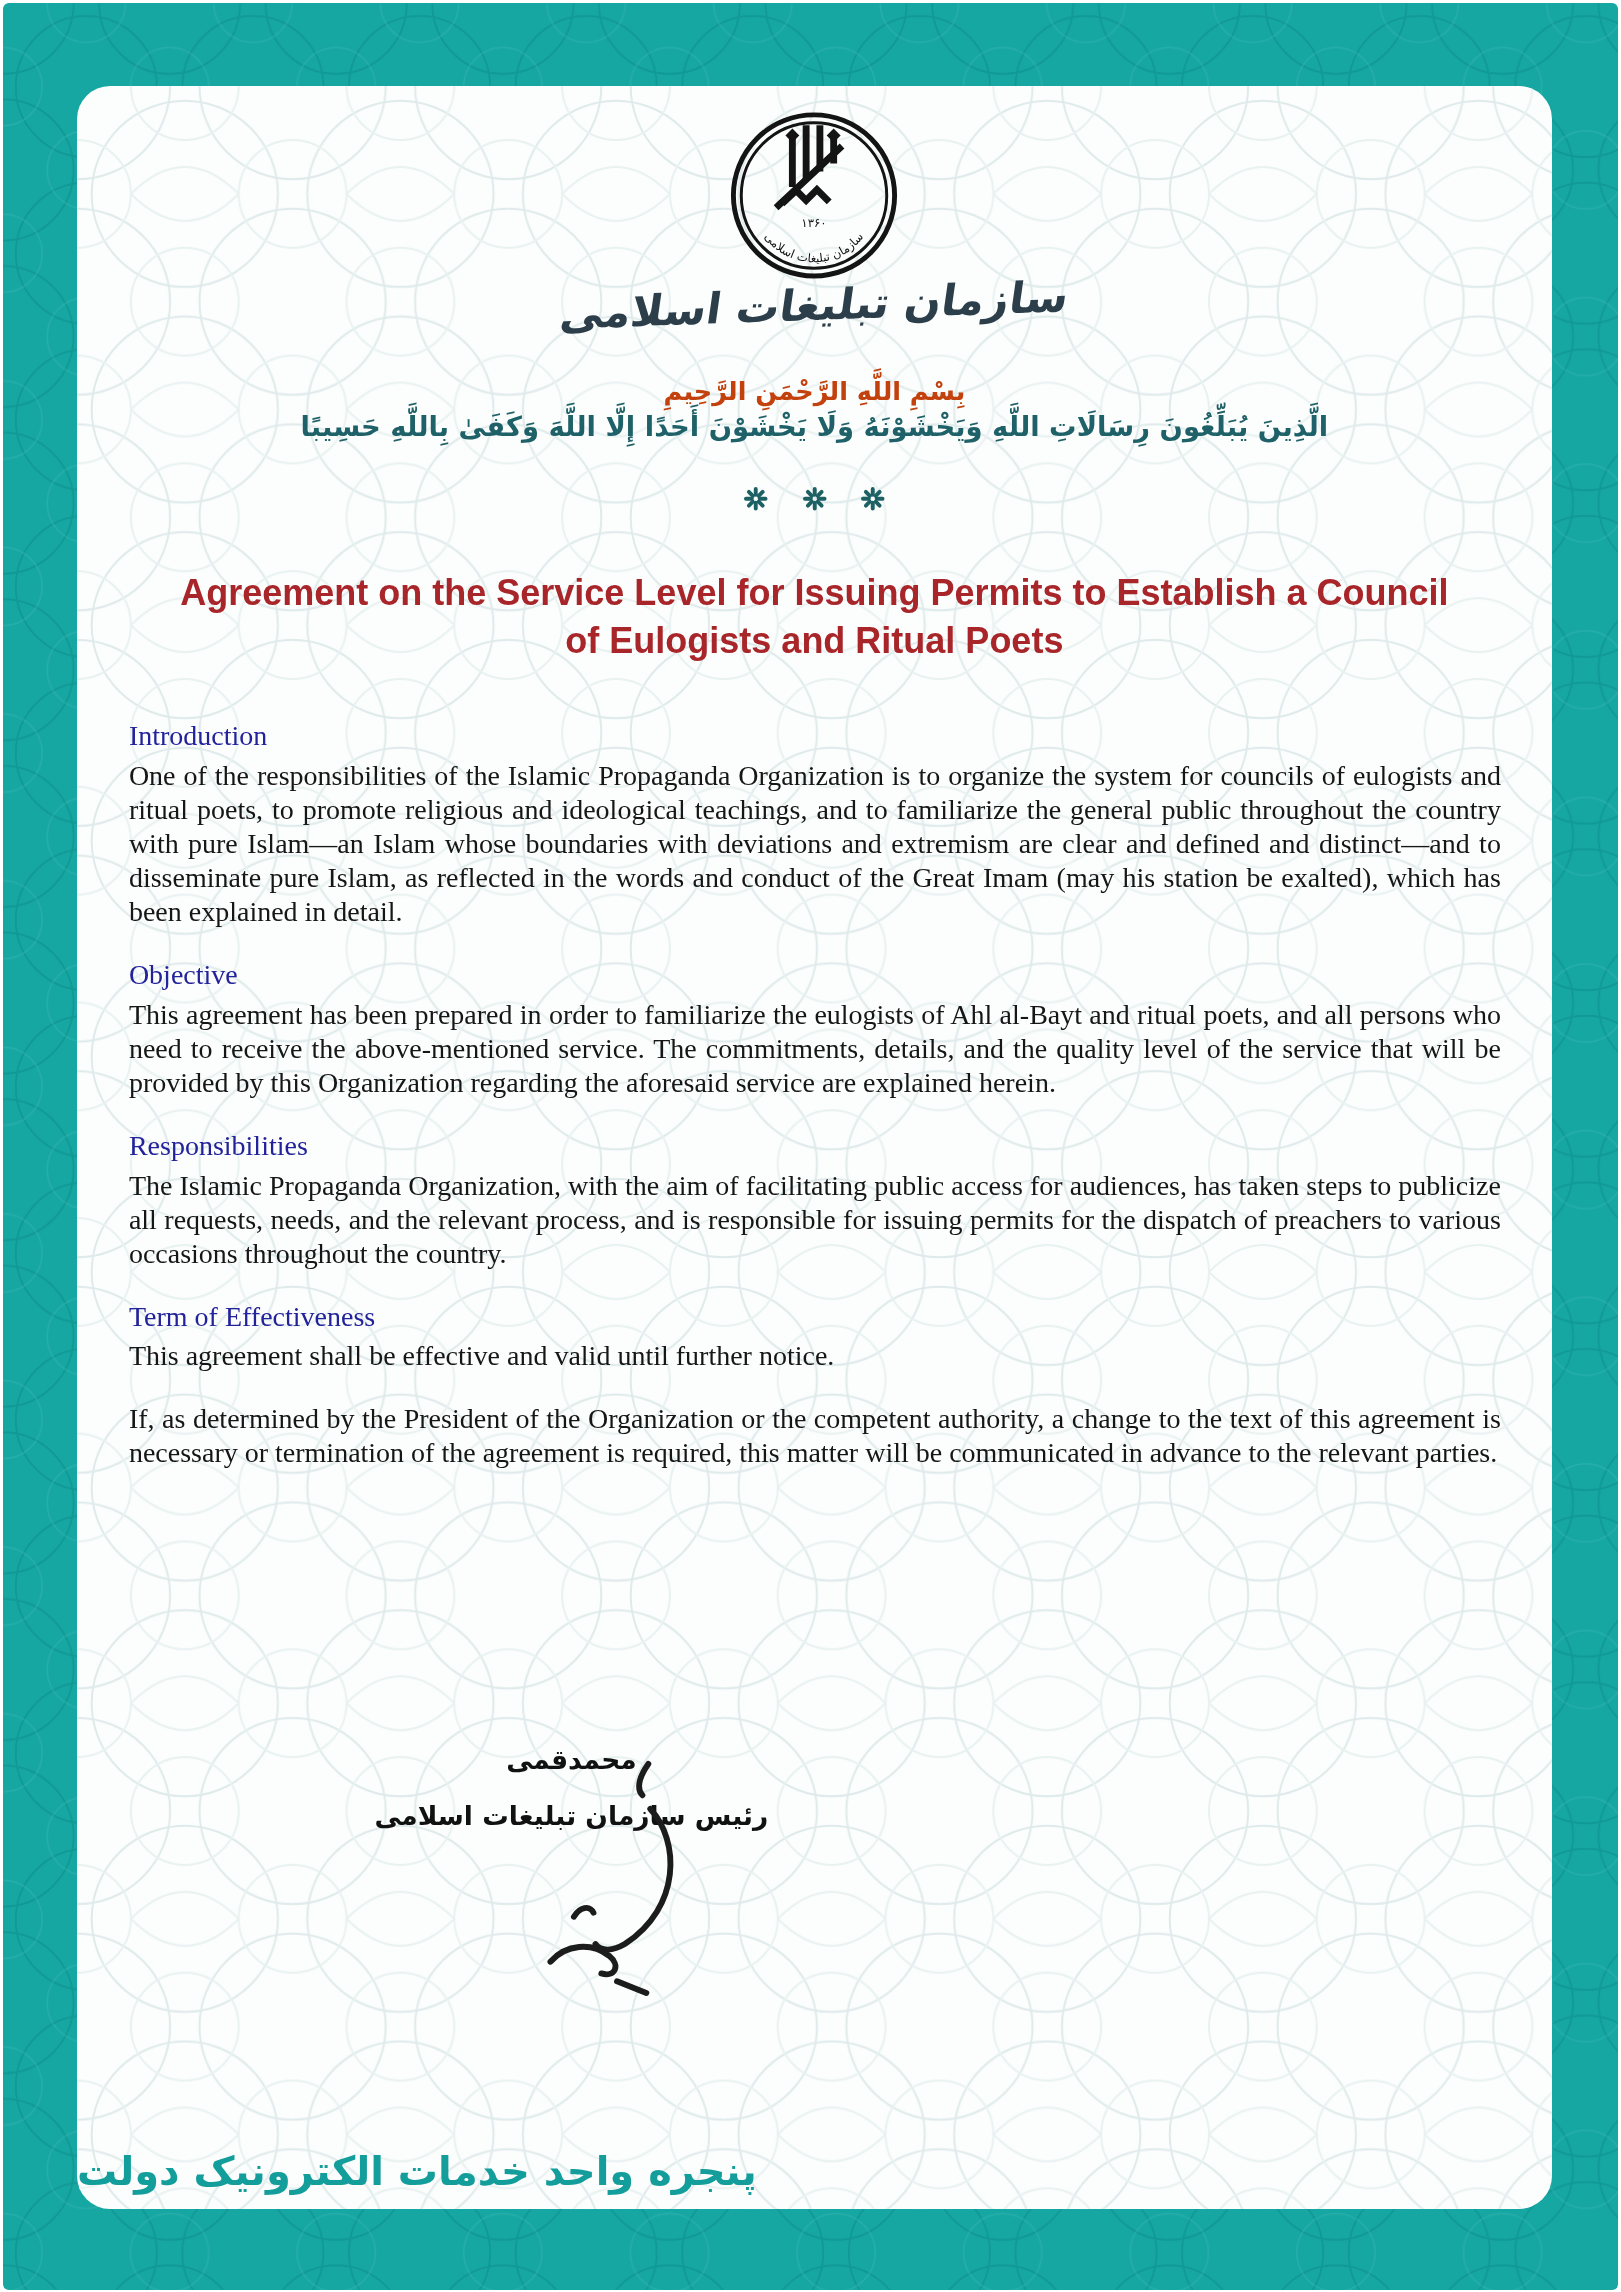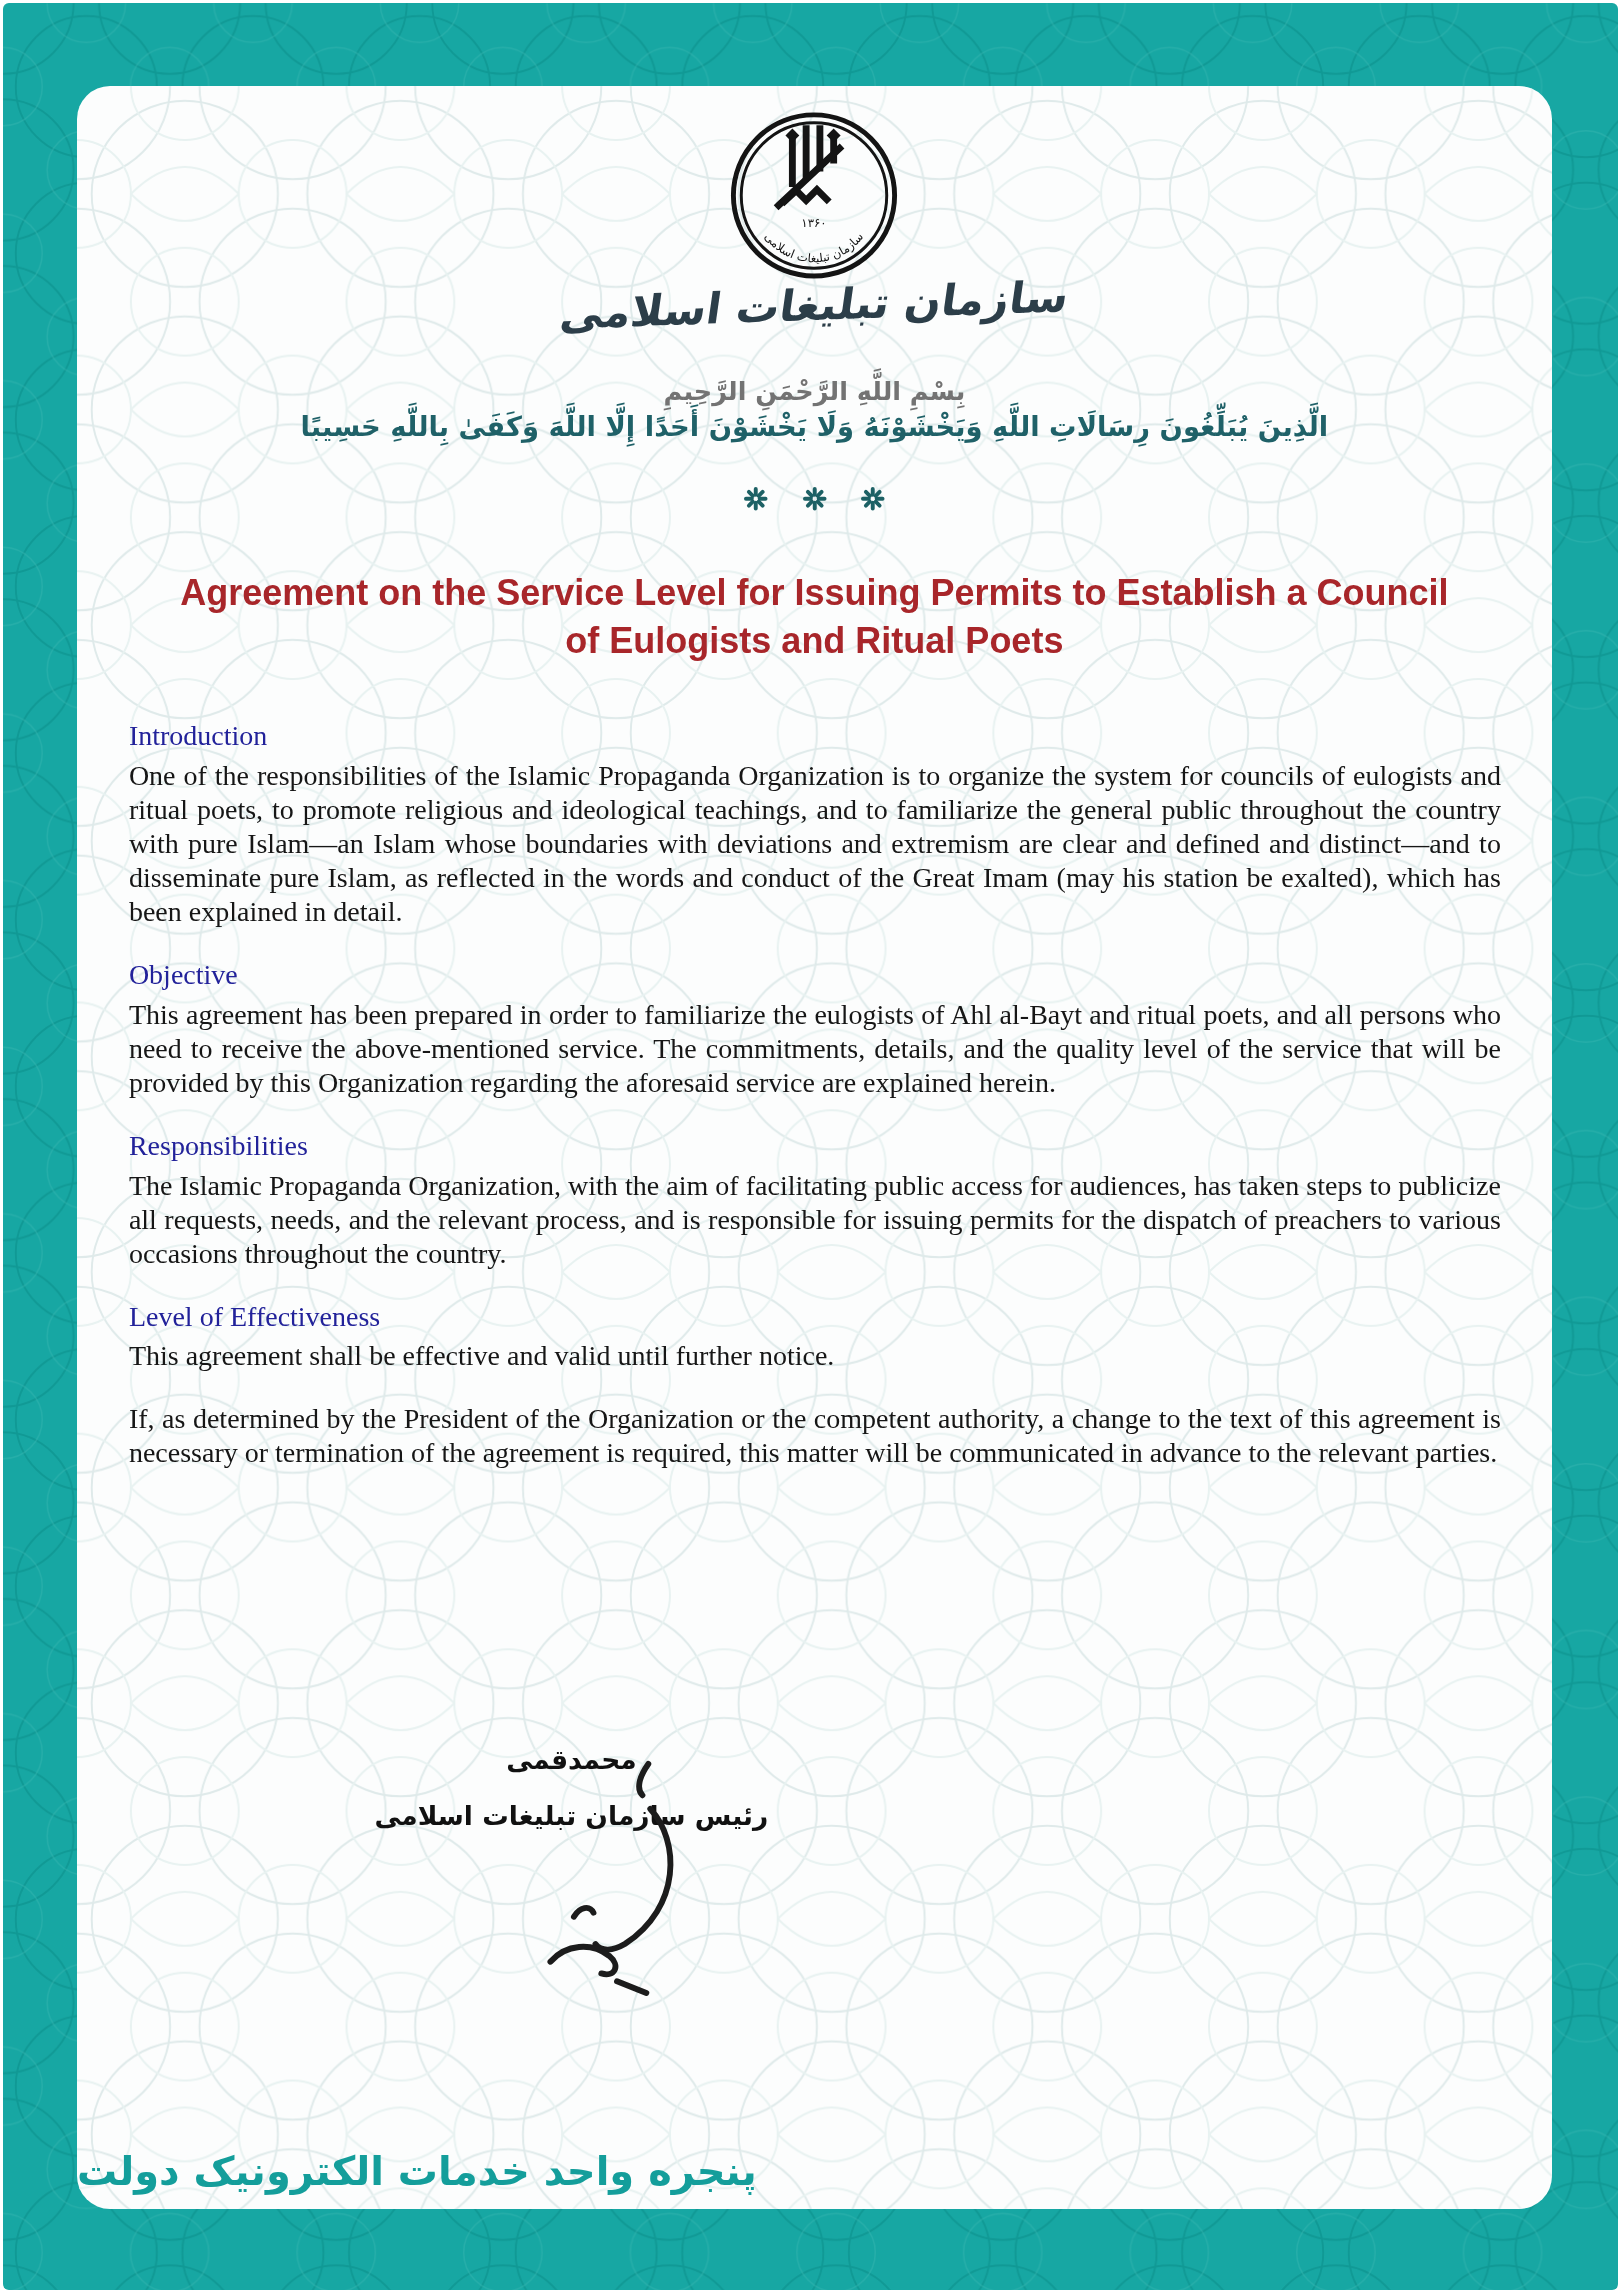--- a/index.html
+++ b/index.html
@@ -9,21 +9,21 @@
   .frame-pattern{position:absolute;left:0;top:0;width:100%;height:100%;display:block;}
   .card{position:absolute;left:74px;top:83px;width:1475px;height:2123px;background:#fcfdfd;border-radius:33px;overflow:hidden;}
   .card-pattern{position:absolute;left:0;top:0;width:100%;height:100%;display:block;}
   .content{position:absolute;left:0;top:0;width:100%;height:100%;z-index:2;}
 
   .logo-svg{position:absolute;left:50%;top:21.6px;transform:translateX(-50%);}
   .calligraphy{position:absolute;left:0;top:194px;width:100%;text-align:center;
      font-family:"DejaVu Sans", sans-serif;font-weight:bold;font-size:43px;color:#2c3e49;
      transform:skewX(-10deg) rotate(-2deg);direction:rtl;}
   .bismillah{position:absolute;left:0;top:290px;width:100%;text-align:center;direction:rtl;
-     font-family:"DejaVu Sans", sans-serif;font-weight:bold;font-size:25.5px;color:#737373;}
+     font-family:"DejaVu Sans", sans-serif;font-weight:bold;font-size:25.5px;color:#c2410c;}
   .verse{position:absolute;left:0;top:325px;width:100%;text-align:center;direction:rtl;
      font-family:"DejaVu Sans", sans-serif;font-weight:bold;font-size:27.4px;color:#1f6168;}
   .ornaments{position:absolute;left:0;top:400px;width:100%;display:flex;justify-content:center;gap:33px;}
   .title{position:absolute;left:49px;top:459px;width:1377px;text-align:center;
      font-family:"Liberation Sans", sans-serif;font-weight:bold;font-size:36px;line-height:48px;color:#a8262a;}
 
   .sections{position:absolute;left:52px;top:633px;width:1372px;}
   .sec-heading{font-size:28px;line-height:34px;color:#22229a;margin:0 0 5.9px 0;font-weight:normal;}
   .sec-body{font-size:28px;line-height:34px;color:#161616;margin:0 0 29px 0;text-align:justify;}
 
@@ -171,21 +171,21 @@
           </div>
           <div>
             <h2 class="sec-heading">Objective</h2>
             <p class="sec-body">This agreement has been prepared in order to familiarize the eulogists of Ahl al-Bayt and ritual poets, and all persons who need to receive the above-mentioned service. The commitments, details, and the quality level of the service that will be provided by this Organization regarding the aforesaid service are explained herein.</p>
           </div>
           <div>
             <h2 class="sec-heading">Responsibilities</h2>
             <p class="sec-body">The Islamic Propaganda Organization, with the aim of facilitating public access for audiences, has taken steps to publicize all requests, needs, and the relevant process, and is responsible for issuing permits for the dispatch of preachers to various occasions throughout the country.</p>
           </div>
           <div>
-            <h2 class="sec-heading">Level of Effectiveness</h2>
+            <h2 class="sec-heading">Term of Effectiveness</h2>
             <p class="sec-body">This agreement shall be effective and valid until further notice.</p>
           </div>
           <div>
             <p class="sec-body">If, as determined by the President of the Organization or the competent authority, a change to the text of this agreement is necessary or termination of the agreement is required, this matter will be communicated in advance to the relevant parties.</p>
           </div>
         </div>
 
         <div class="signature">
           <div class="sig-name" lang="fa">محمدقمی</div>
           <div class="sig-role" lang="fa">رئیس سازمان تبلیغات اسلامی</div>

